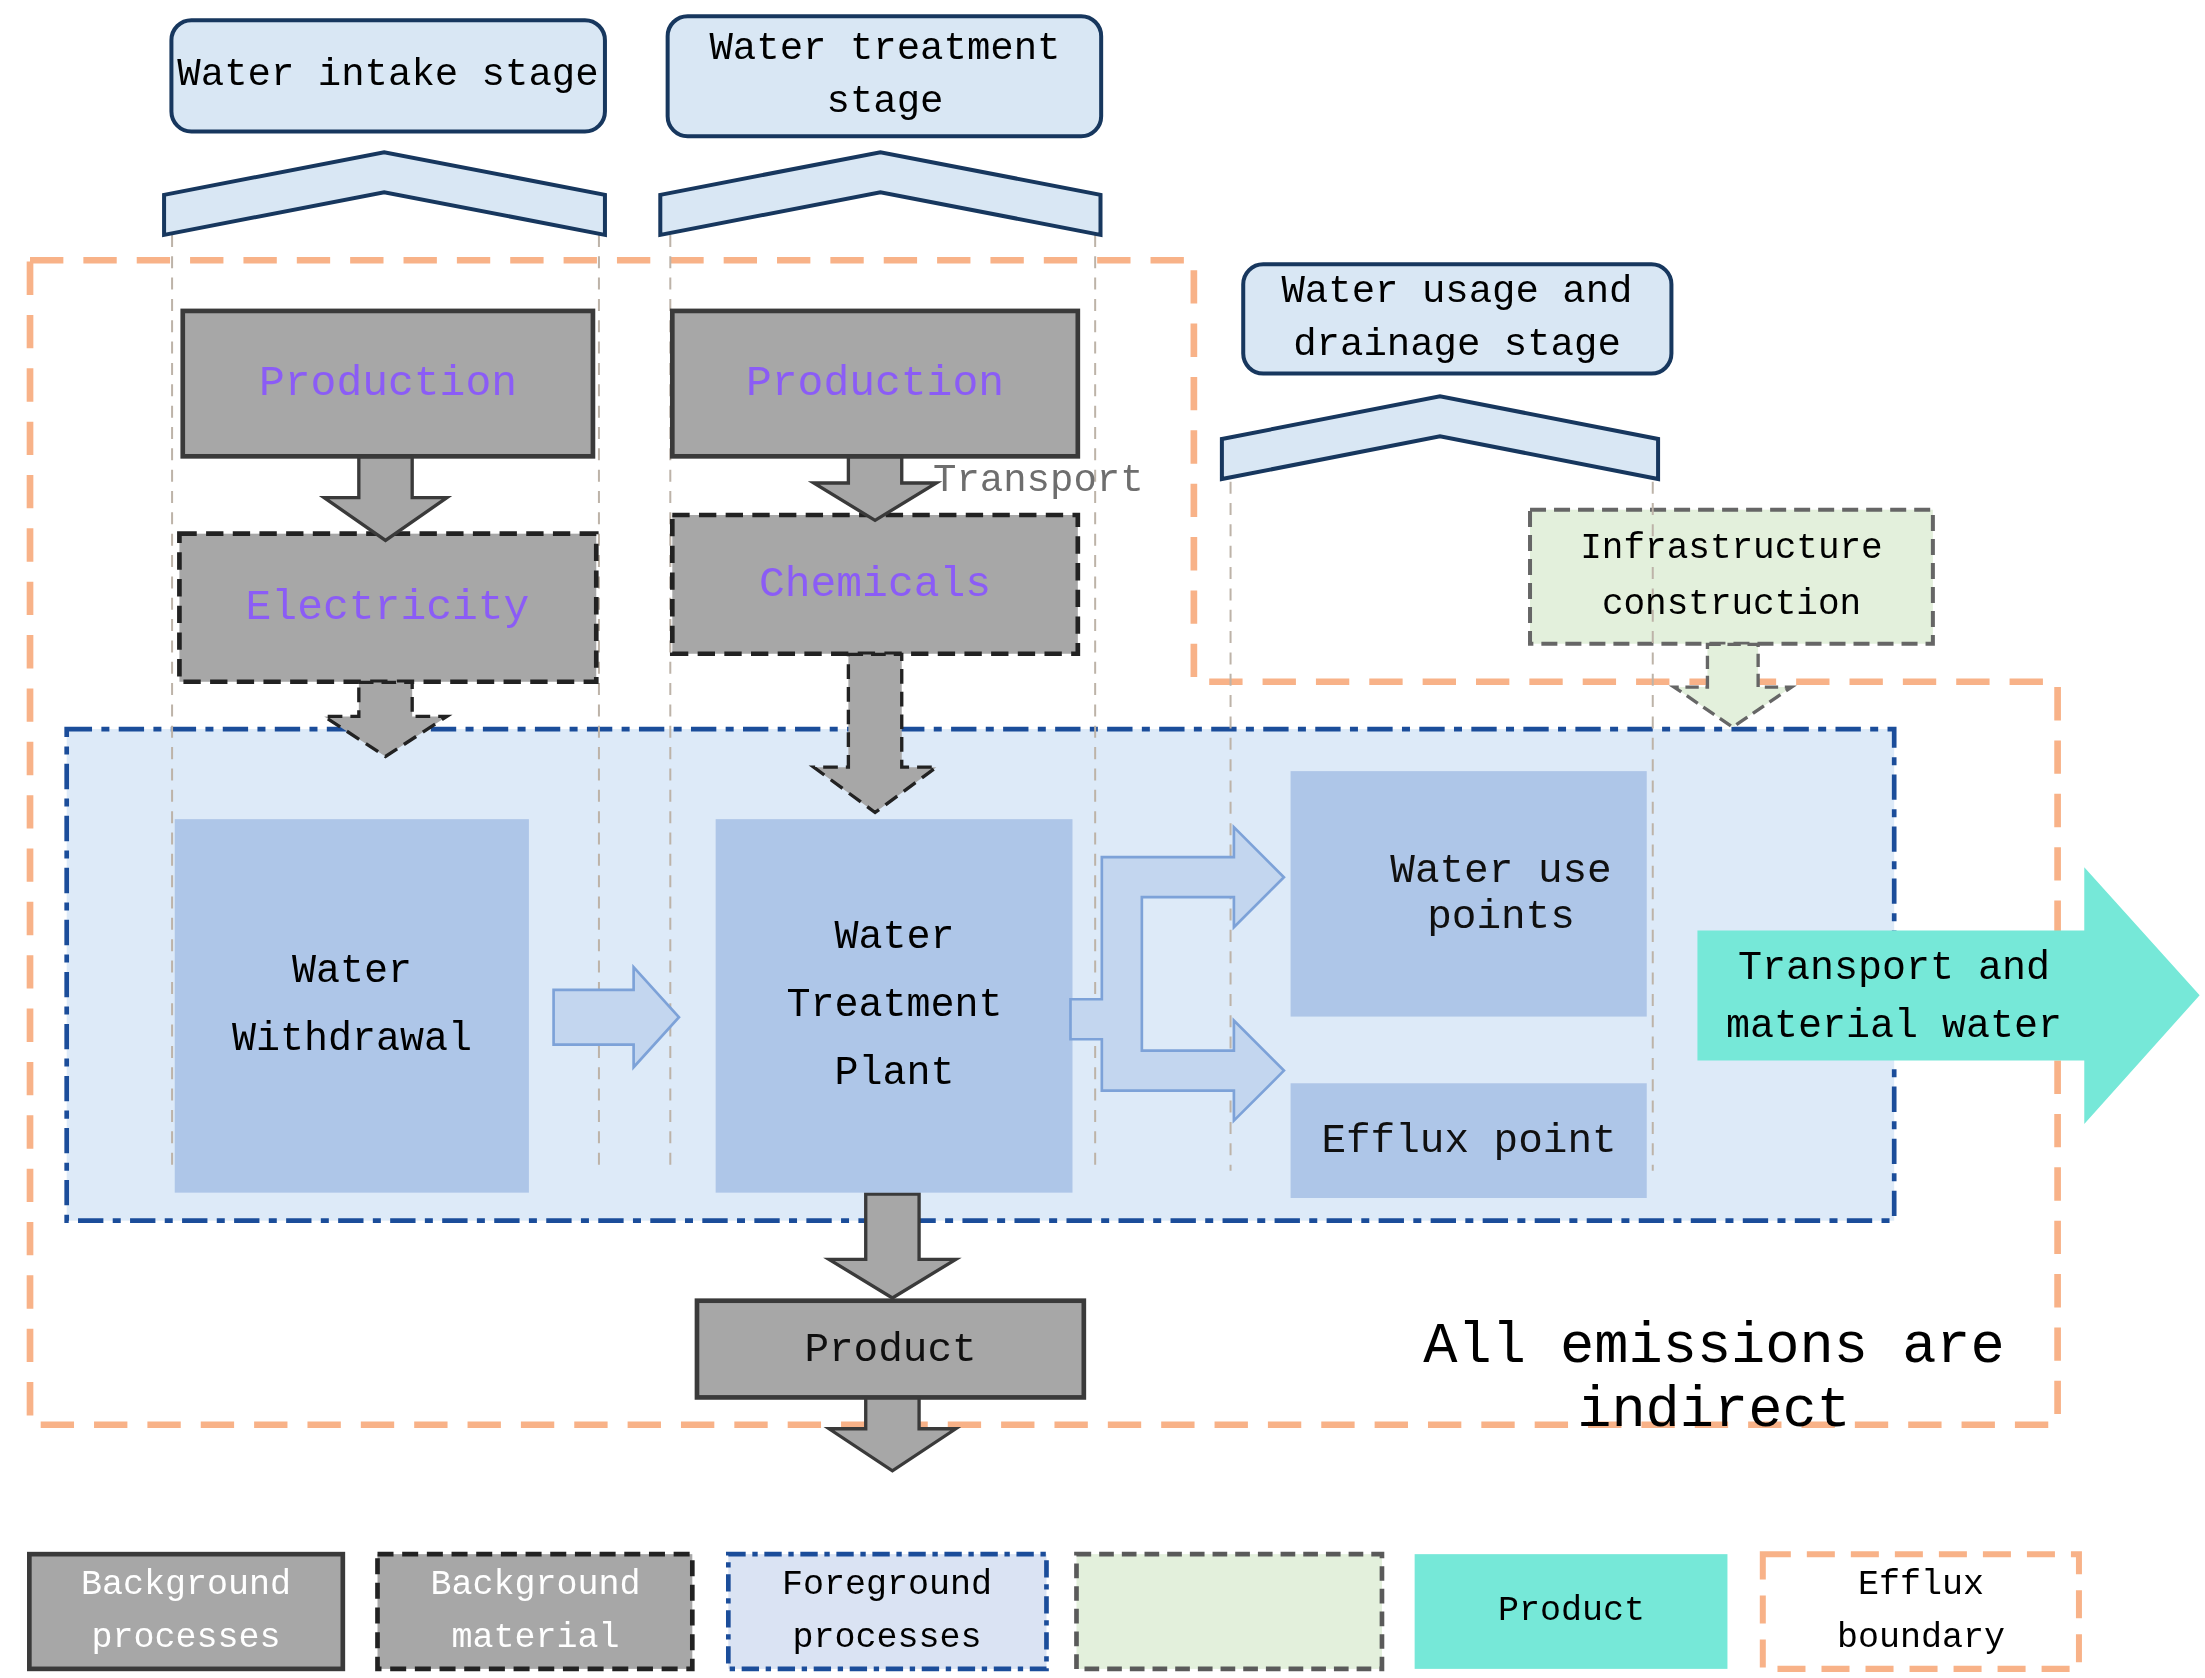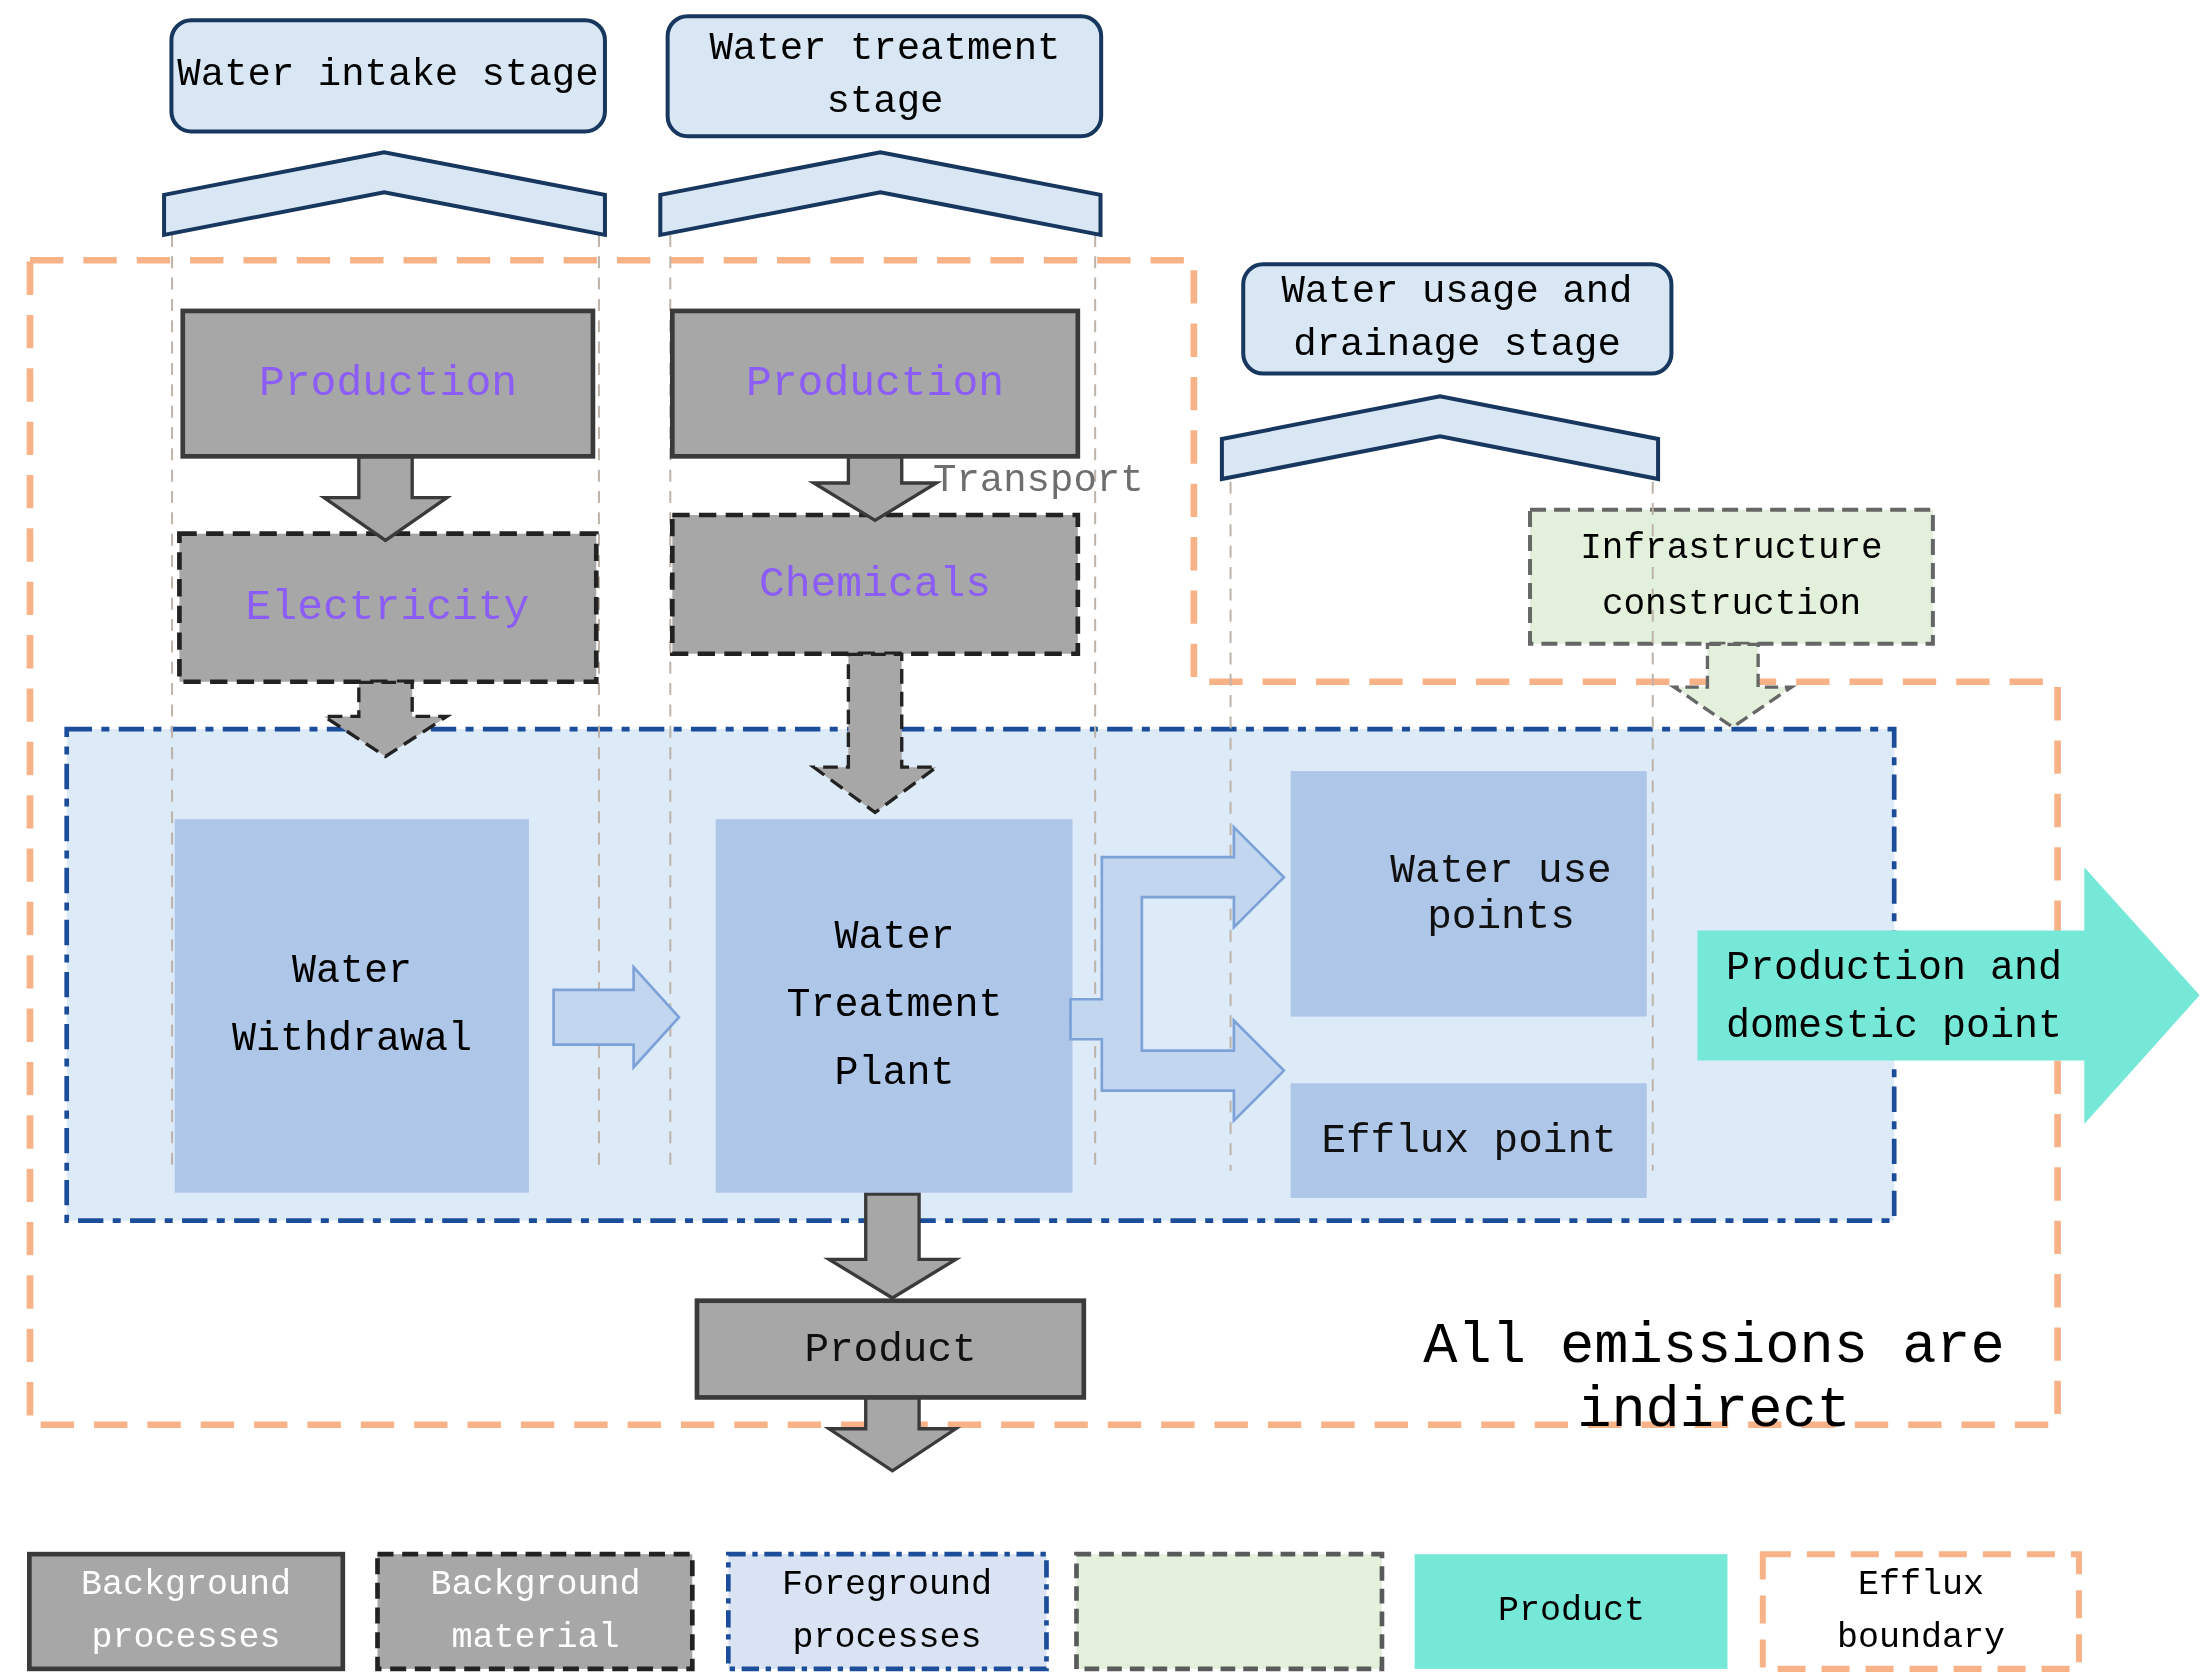--- a/index.html
+++ b/index.html
@@ -108,22 +108,22 @@
       <span>Withdrawal</span>
   </div>
   <div class="txt f-blue" style="left:716px;top:819px;width:357px;height:374px;">
     <span>Water</span>
       <span>Treatment Plant</span>
   </div>
   <div class="txt f-black" style="left:1291px;top:771px;width:356px;height:245px;padding-left:32px;">Water use points</div>
   <div class="txt f-black" style="left:1291px;top:1083px;width:356px;height:115px;">Efflux point</div>
 
   <div class="txt f-teal" style="left:1704px;top:934px;width:380px;height:127px;">
-    <span>Production and</span>
-      <span>domestic point</span>
+    <span>Transport and</span>
+      <span>material water</span>
   </div>
 
   <div class="txt f-black" style="left:697px;top:1301px;width:387px;height:97px;">Product</div>
 
   <div class="txt f-note" style="left:1394px;top:1339px;width:640px;height:80px;">All emissions are indirect</div>
 
   <div class="txt f-legend legend-white" style="left:29px;top:1554px;width:314px;height:115px;">
     <span>Background</span>
       <span>processes</span>
   </div>

